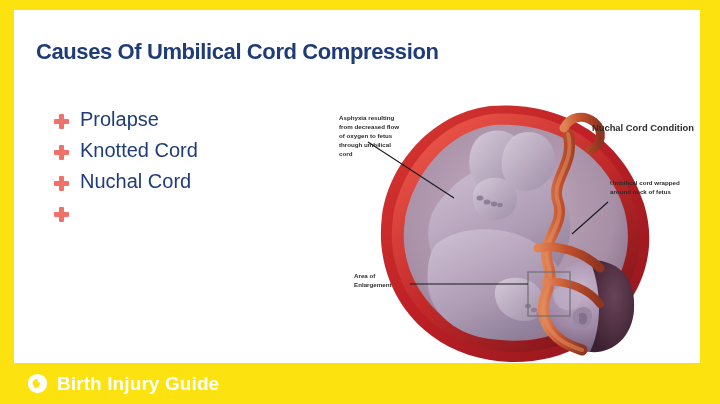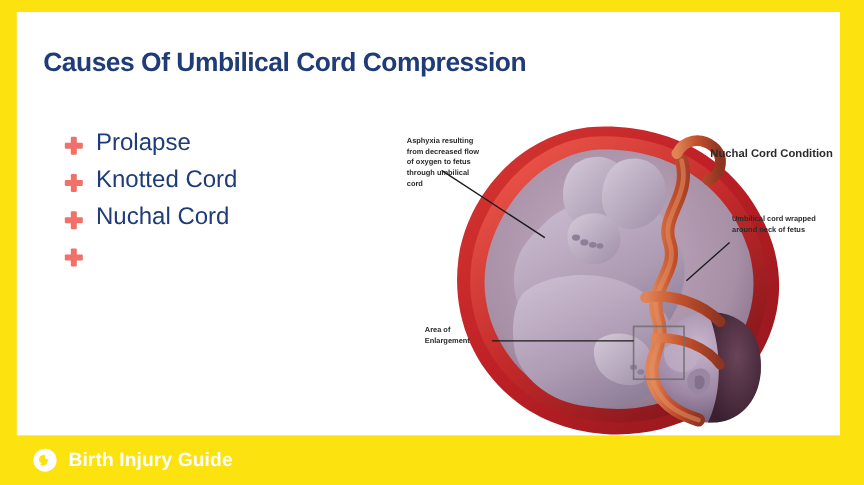--- a/index.html
+++ b/index.html
@@ -62,21 +62,21 @@
   
   .footer{
     position:absolute;left:0;top:363px;width:720px;height:41px;
     background:#FCE20F;display:flex;align-items:center;
   }
   .brand{display:flex;align-items:center;margin-left:27px;}
   .logo{
     width:21px;height:21px;flex:0 0 21px;margin-right:9px;position:relative;
   }
   .brand-name{
-    font-size:16px;font-weight:bold;color:#FFFFFF;letter-spacing:0.1px;
+    font-size:19px;font-weight:bold;color:#FFFFFF;letter-spacing:0.1px;
     line-height:1;white-space:nowrap;
   }
 </style>
 </head>
 <body>
 
 <div id="root">
 
   <div class="panel">
 

